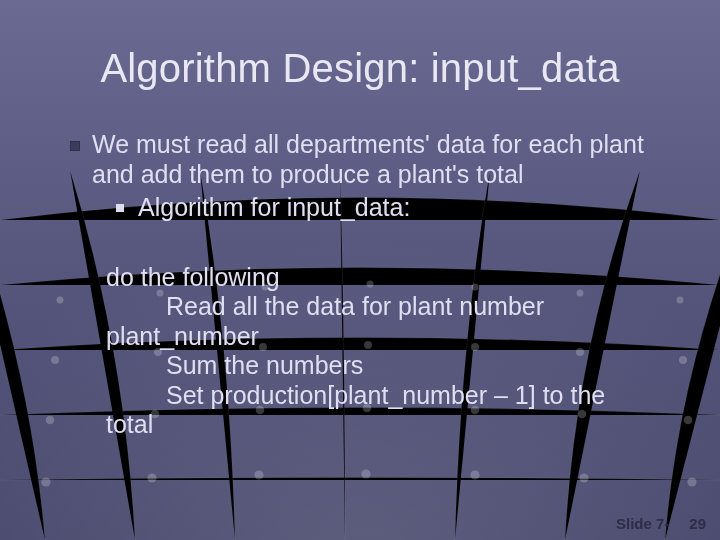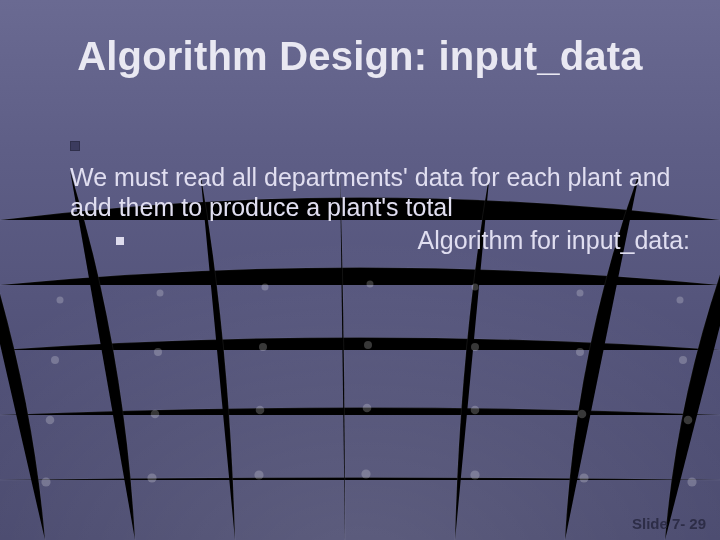--- a/index.html
+++ b/index.html
@@ -22,63 +22,60 @@
   .grid {
     position: absolute;
     inset: 0;
     pointer-events: none;
   }
   .grid svg { width: 100%; height: 100%; display:block; }
   .grid .gline { stroke: rgba(255,255,255,0.07); stroke-width: 1; }
   .grid .dot  { fill: rgba(255,255,255,0.22); }
   .title {
     position: absolute;
-    top: 34px;
+    top: 46px;
     left: 0;
     width: 720px;
     text-align: center;
     color: #e9e8f2;
     font-size: 40px;
     line-height: 1.1;
     letter-spacing: 0.2px;
-    font-weight: bold;
   }
   .body {
     position: absolute;
     top: 130px;
     left: 70px;
     right: 30px;
     font-size: 25px;
     line-height: 1.18;
     color: #e0def0;
   }
   .bullet-row {
     display: flex;
     align-items: flex-start;
     gap: 12px;
-    flex-direction: column;
   }
   .bullet-square {
     flex: 0 0 auto;
     width: 10px;
     height: 10px;
     background: #3b3b5e;
     margin-top: 11px;
     box-shadow: inset 0 0 0 1px rgba(0,0,0,0.2);
   }
   .lvl1-text { flex: 1 1 auto; }
   .lvl2 {
     margin-top: 4px;
     margin-left: 46px;
   }
   .lvl2-row {
     display: flex;
     align-items: flex-start;
     gap: 14px;
-    text-align: right;
   }
   .lvl2-bullet {
     flex: 0 0 auto;
     width: 8px;
     height: 8px;
     background: #dedced;
     margin-top: 11px;
   }
   .lvl2-text { flex: 1 1 auto; }
   .block2 {
@@ -88,21 +85,21 @@
   }
   .indent { padding-left: 60px; }
   .footer {
     position: absolute;
     right: 14px;
     bottom: 8px;
     font-size: 15px;
     font-weight: bold;
     color: #2d2d47;
     display: flex;
-    gap: 4px;
+    gap: 20px;
     align-items: baseline;
   }
 </style>
 </head>
 <body>
 
 <div class="slide">
 
   <div class="grid">
     <svg viewBox="0 0 720 540" preserveAspectRatio="none">
@@ -162,20 +159,28 @@
 
     <div class="lvl2">
       <div class="lvl2-row">
         <div class="lvl2-bullet"></div>
         <div class="lvl2-text">
           <div>Algorithm for input_data:</div>
         </div>
       </div>
     </div>
 
+    <div class="block2">
+      <div>do the following</div>
+      <div class="indent">Read all the data for plant number</div>
+      <div>plant_number</div>
+      <div class="indent">Sum the numbers</div>
+      <div class="indent">Set production[plant_number – 1] to the</div>
+      <div>total</div>
+    </div>
   </div>
 
   <div class="footer">
     <span>Slide 7-</span>
     <span>29</span>
   </div>
 
 </div>
 
 </body></html>

